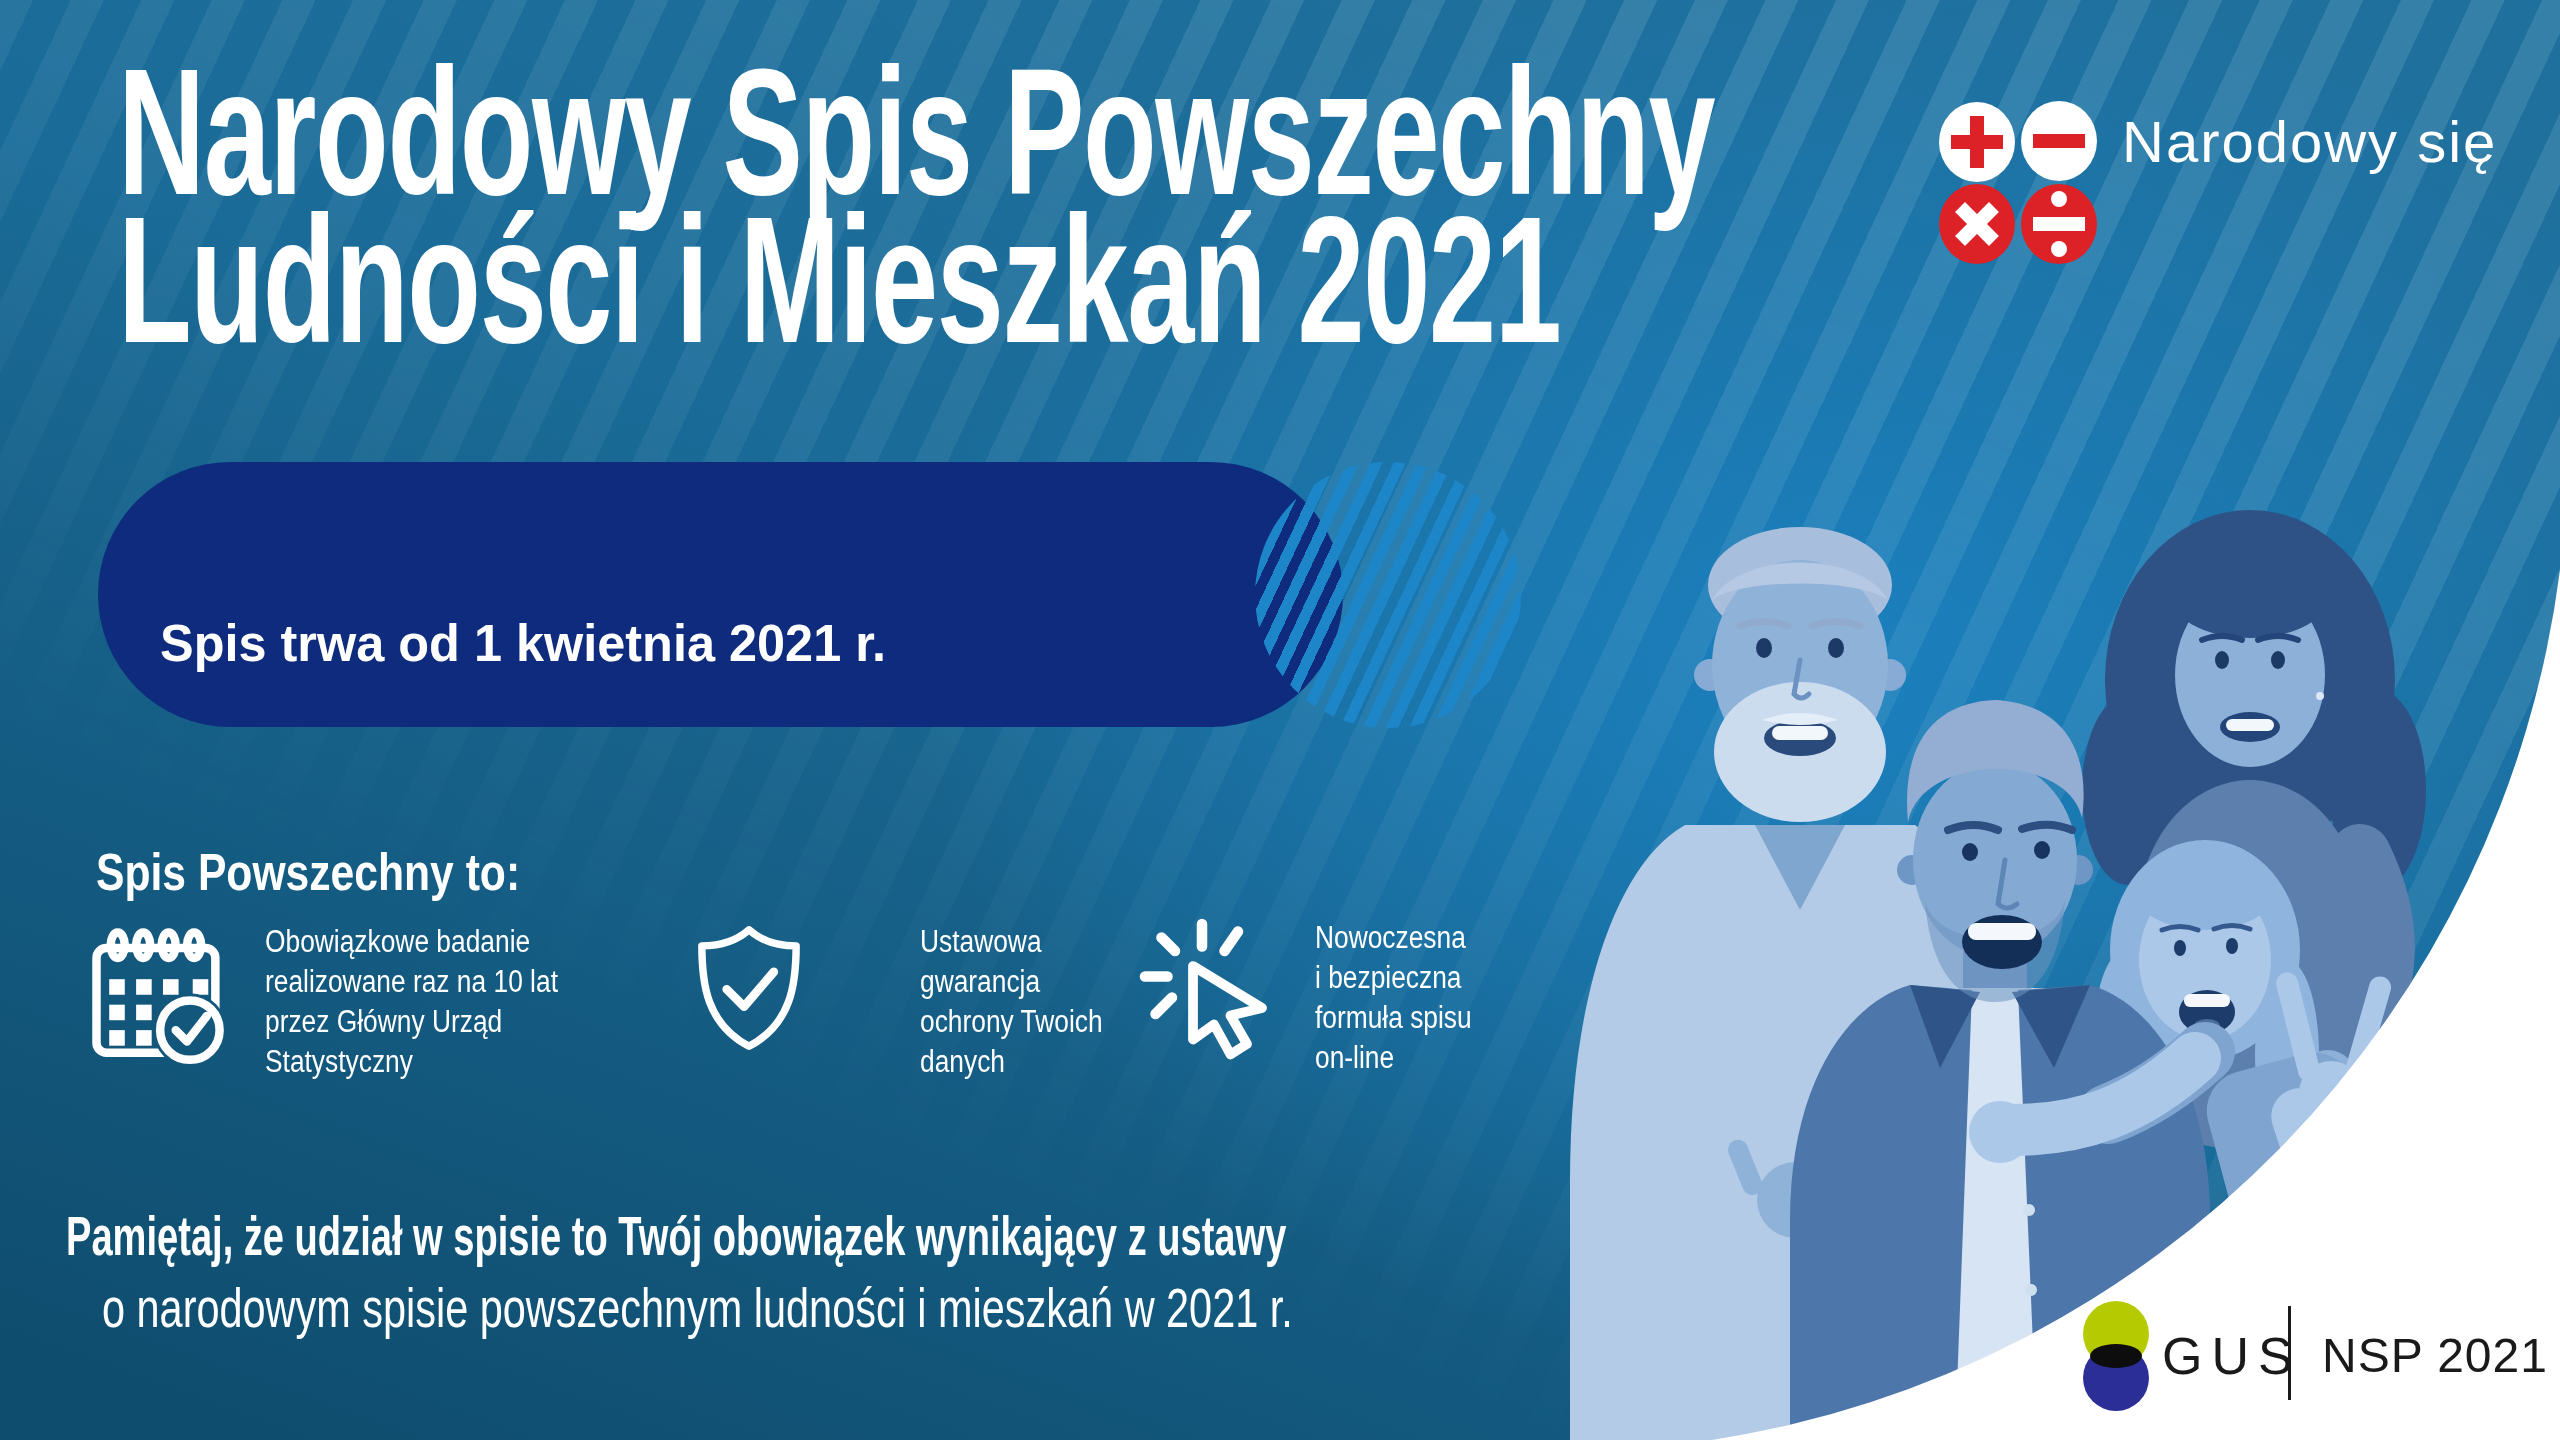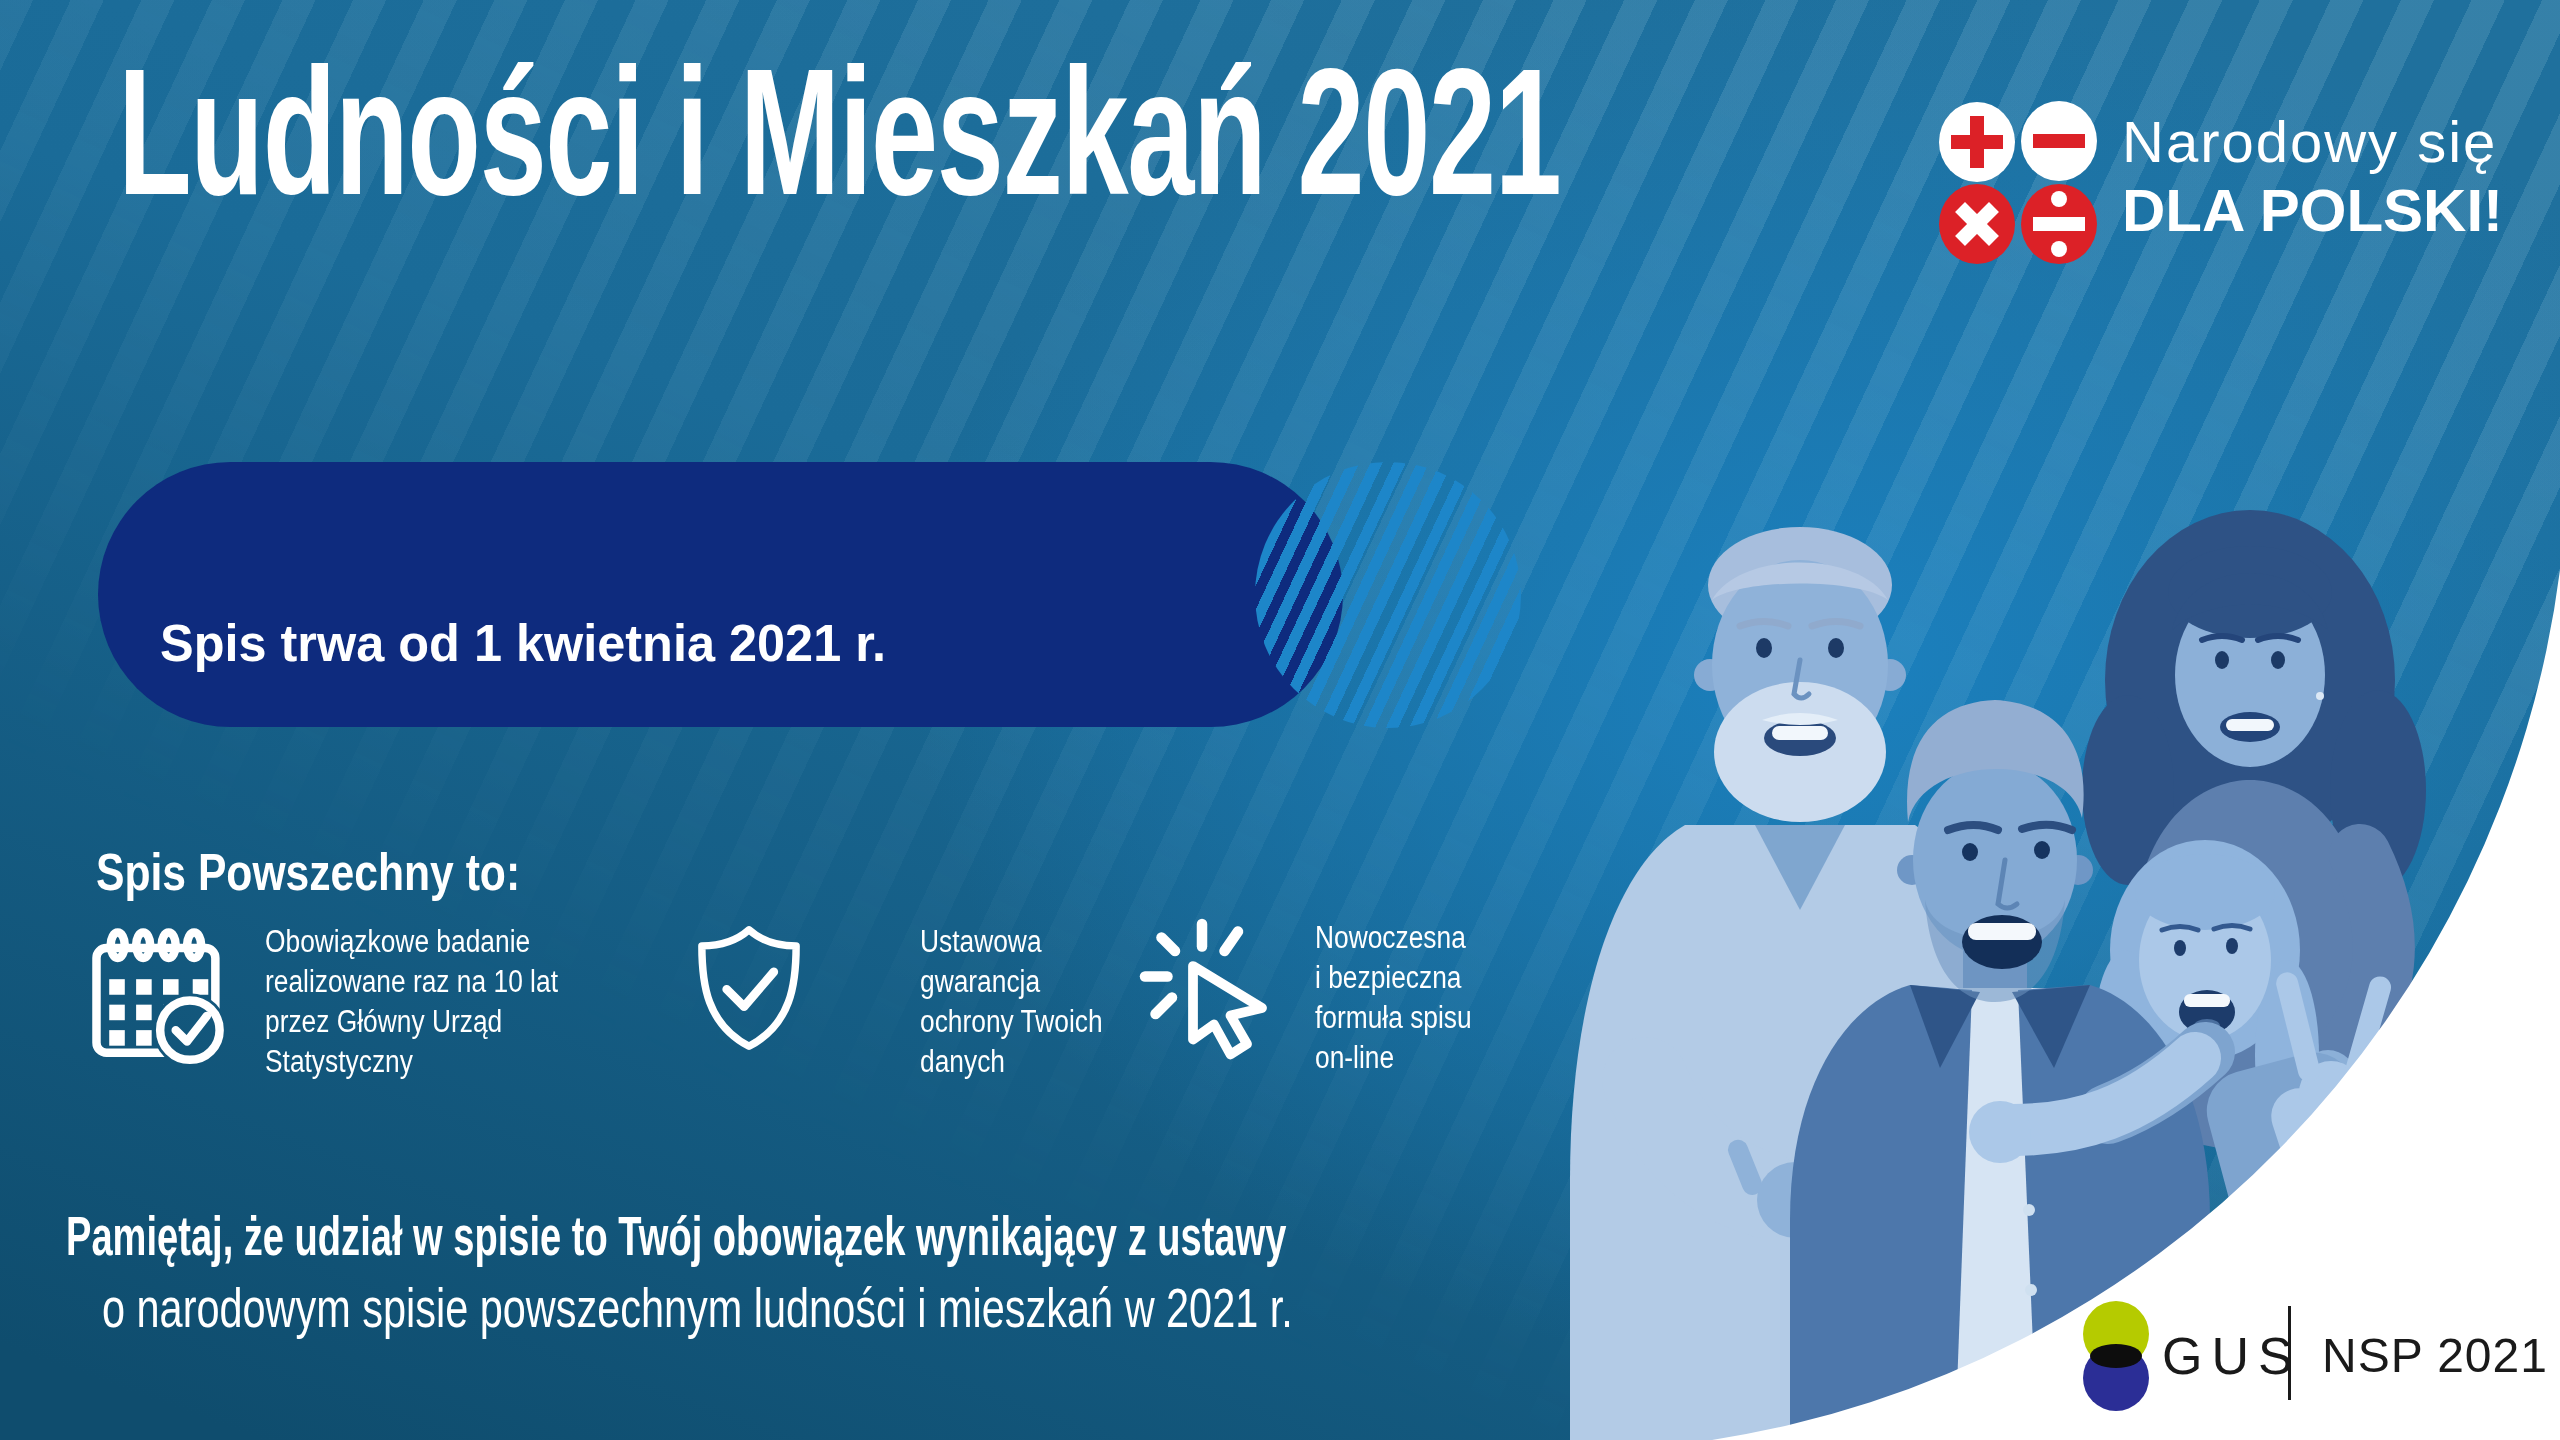--- a/index.html
+++ b/index.html
@@ -42,20 +42,21 @@
   svg{display:block;}
 </style>
 </head>
 <body>
 
 <div class="stage">
 
   <div class="stripes"></div>
 
   <div class="abs" style="left:118px;top:58px;">
+    <div class="h1"><span class="cond" style="transform:scaleX(.67);">Narodowy Spis Powszechny</span></div>
     <div class="h1"><span class="cond" style="transform:scaleX(.67);">Ludności i Mieszkań 2021</span></div>
   </div>
 
   <div class="abs" style="left:1938px;top:100px;">
     <svg width="160" height="166" viewBox="0 0 160 166">
       <ellipse cx="39" cy="42" rx="38" ry="40" fill="#ffffff"></ellipse>
       <ellipse cx="121" cy="41" rx="38" ry="40" fill="#ffffff"></ellipse>
       <ellipse cx="39" cy="124" rx="38" ry="40" fill="#dc2127"></ellipse>
       <ellipse cx="121" cy="124" rx="38" ry="40" fill="#dc2127"></ellipse>
       <g fill="#dc2127">
@@ -70,21 +71,20 @@
         <rect x="-7" y="-24" width="14" height="48" transform="rotate(-45)"></rect>
       </g>
       <g fill="#ffffff">
         <rect x="95" y="117" width="52" height="14"></rect>
         <circle cx="121" cy="99" r="8"></circle>
           <circle cx="121" cy="149" r="8"></circle>
       </g>
     </svg>
   </div>
   <div class="abs tag1" style="left:2122px;top:108px;">Narodowy się</div>
-  <div class="abs tag2" style="left:2122px;top:176px;">DLA POLSKI!</div>
 
   <svg class="abs" style="left:1550px;top:480px;" width="1010" height="960" viewBox="0 0 1010 960">
 
     <g>
       <path d="M20 960 L20 700 C20 520 65 385 135 345 L365 345 C440 395 470 520 470 660 L470 960 Z" fill="#b3cbe6"></path>
       <path d="M205 345 L250 430 L295 345 Z" fill="#7fa6cf"></path>
       <rect x="224" y="275" width="52" height="58" fill="#87abd4"></rect>
       <ellipse cx="250" cy="105" rx="92" ry="58" fill="#a7bedd"></ellipse>
       <circle cx="160" cy="195" r="16" fill="#87abd4"></circle>
         <circle cx="340" cy="195" r="16" fill="#87abd4"></circle>

